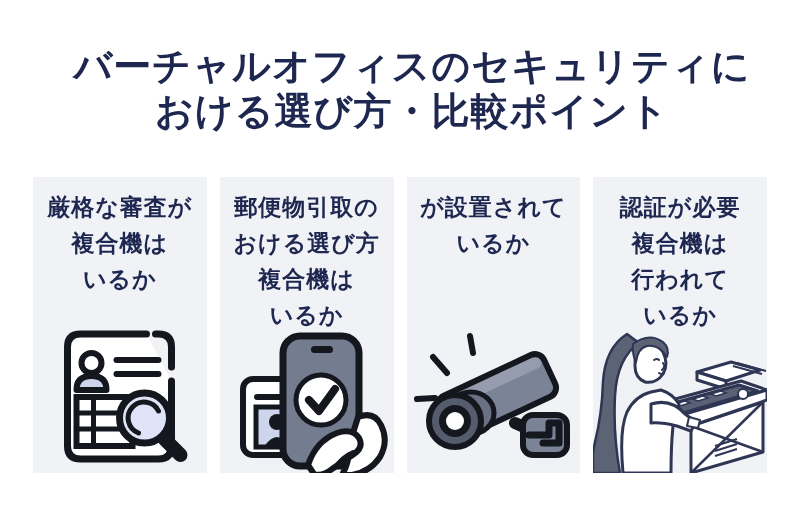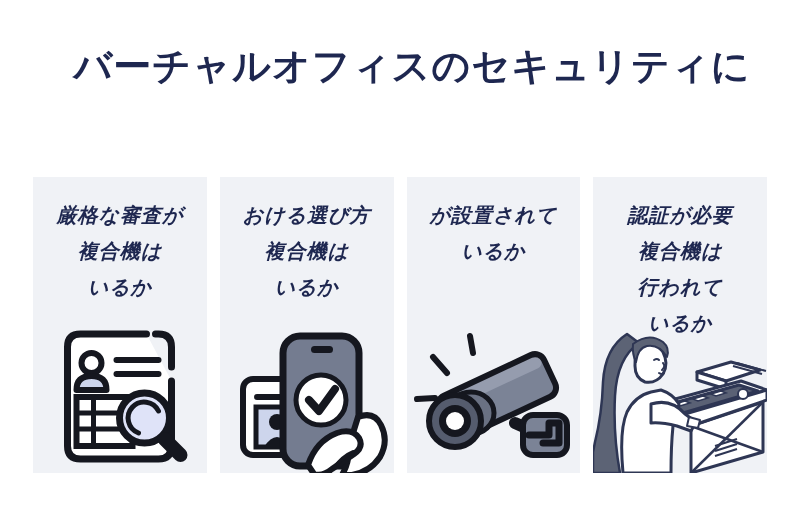--- a/index.html
+++ b/index.html
@@ -14,37 +14,38 @@
   }
   .title span{display:block;margin-left:24px;}
   .cards{
     position:absolute;top:177px;left:33px;width:734px;height:296px;
     display:flex;gap:13px;
   }
   .card{
     flex:1 1 0;position:relative;background:#f0f2f6;height:296px;overflow:hidden;
   }
   .card-text{
-    padding-top:20px;text-align:center;color:#1e2750;
-    font-size:20px;font-weight:700;line-height:36px;letter-spacing:1px;font-style:italic;
+    padding-top:12px;text-align:center;color:#1e2750;
+    font-size:23px;font-weight:700;line-height:36px;letter-spacing:1px;
   }
   .card-text div{white-space:nowrap;}
   .card-icon{position:absolute;left:50%;transform:translateX(-50%);}
   .icon-doc{bottom:6px;margin-left:6px;}
   .icon-phone{bottom:0px;margin-left:8px;}
   .icon-camera{bottom:10px;}
   .icon-copier{bottom:0;left:0;transform:none;}
 </style>
 </head>
 <body>
 
 <div class="stage">
 
   <h1 class="title">
     <span>バーチャルオフィスのセキュリティに</span>
+    <span>おける選び方・比較ポイント</span>
   </h1>
 
   <div class="cards">
 
     <div class="card">
       <div class="card-text">
         <div>厳格な審査が</div>
         <div>複合機は</div>
         <div>いるか</div>
       </div>
@@ -65,20 +66,21 @@
         <line x1="35" y1="70" x2="35" y2="119" stroke="#15171f" stroke-width="5"></line>
 
         <circle cx="86" cy="91" r="25" fill="#dfe3f8" stroke="#15171f" stroke-width="7"></circle>
         <path d="M80 106 A16 16 0 1 1 100 84" fill="none" stroke="#15171f" stroke-width="5" stroke-linecap="round"></path>
         <line x1="106" y1="112" x2="122" y2="128" stroke="#15171f" stroke-width="14" stroke-linecap="round"></line>
       </svg>
     </div>
 
     <div class="card">
       <div class="card-text">
+        <div>郵便物引取の</div>
         <div>おける選び方</div>
         <div>複合機は</div>
         <div>いるか</div>
       </div>
       <svg class="card-icon icon-phone" width="150" height="150" viewBox="0 0 150 150">
 
         <rect x="3" y="56" width="88" height="76" rx="10" fill="#ffffff" stroke="#15171f" stroke-width="6"></rect>
         <line x1="17" y1="74" x2="76" y2="74" stroke="#15171f" stroke-width="6" stroke-linecap="round"></line>
         <rect x="16" y="84" width="42" height="40" fill="#cdd5ec" stroke="#15171f" stroke-width="5"></rect>
         <circle cx="37" cy="99" r="8" fill="#15171f"></circle>

